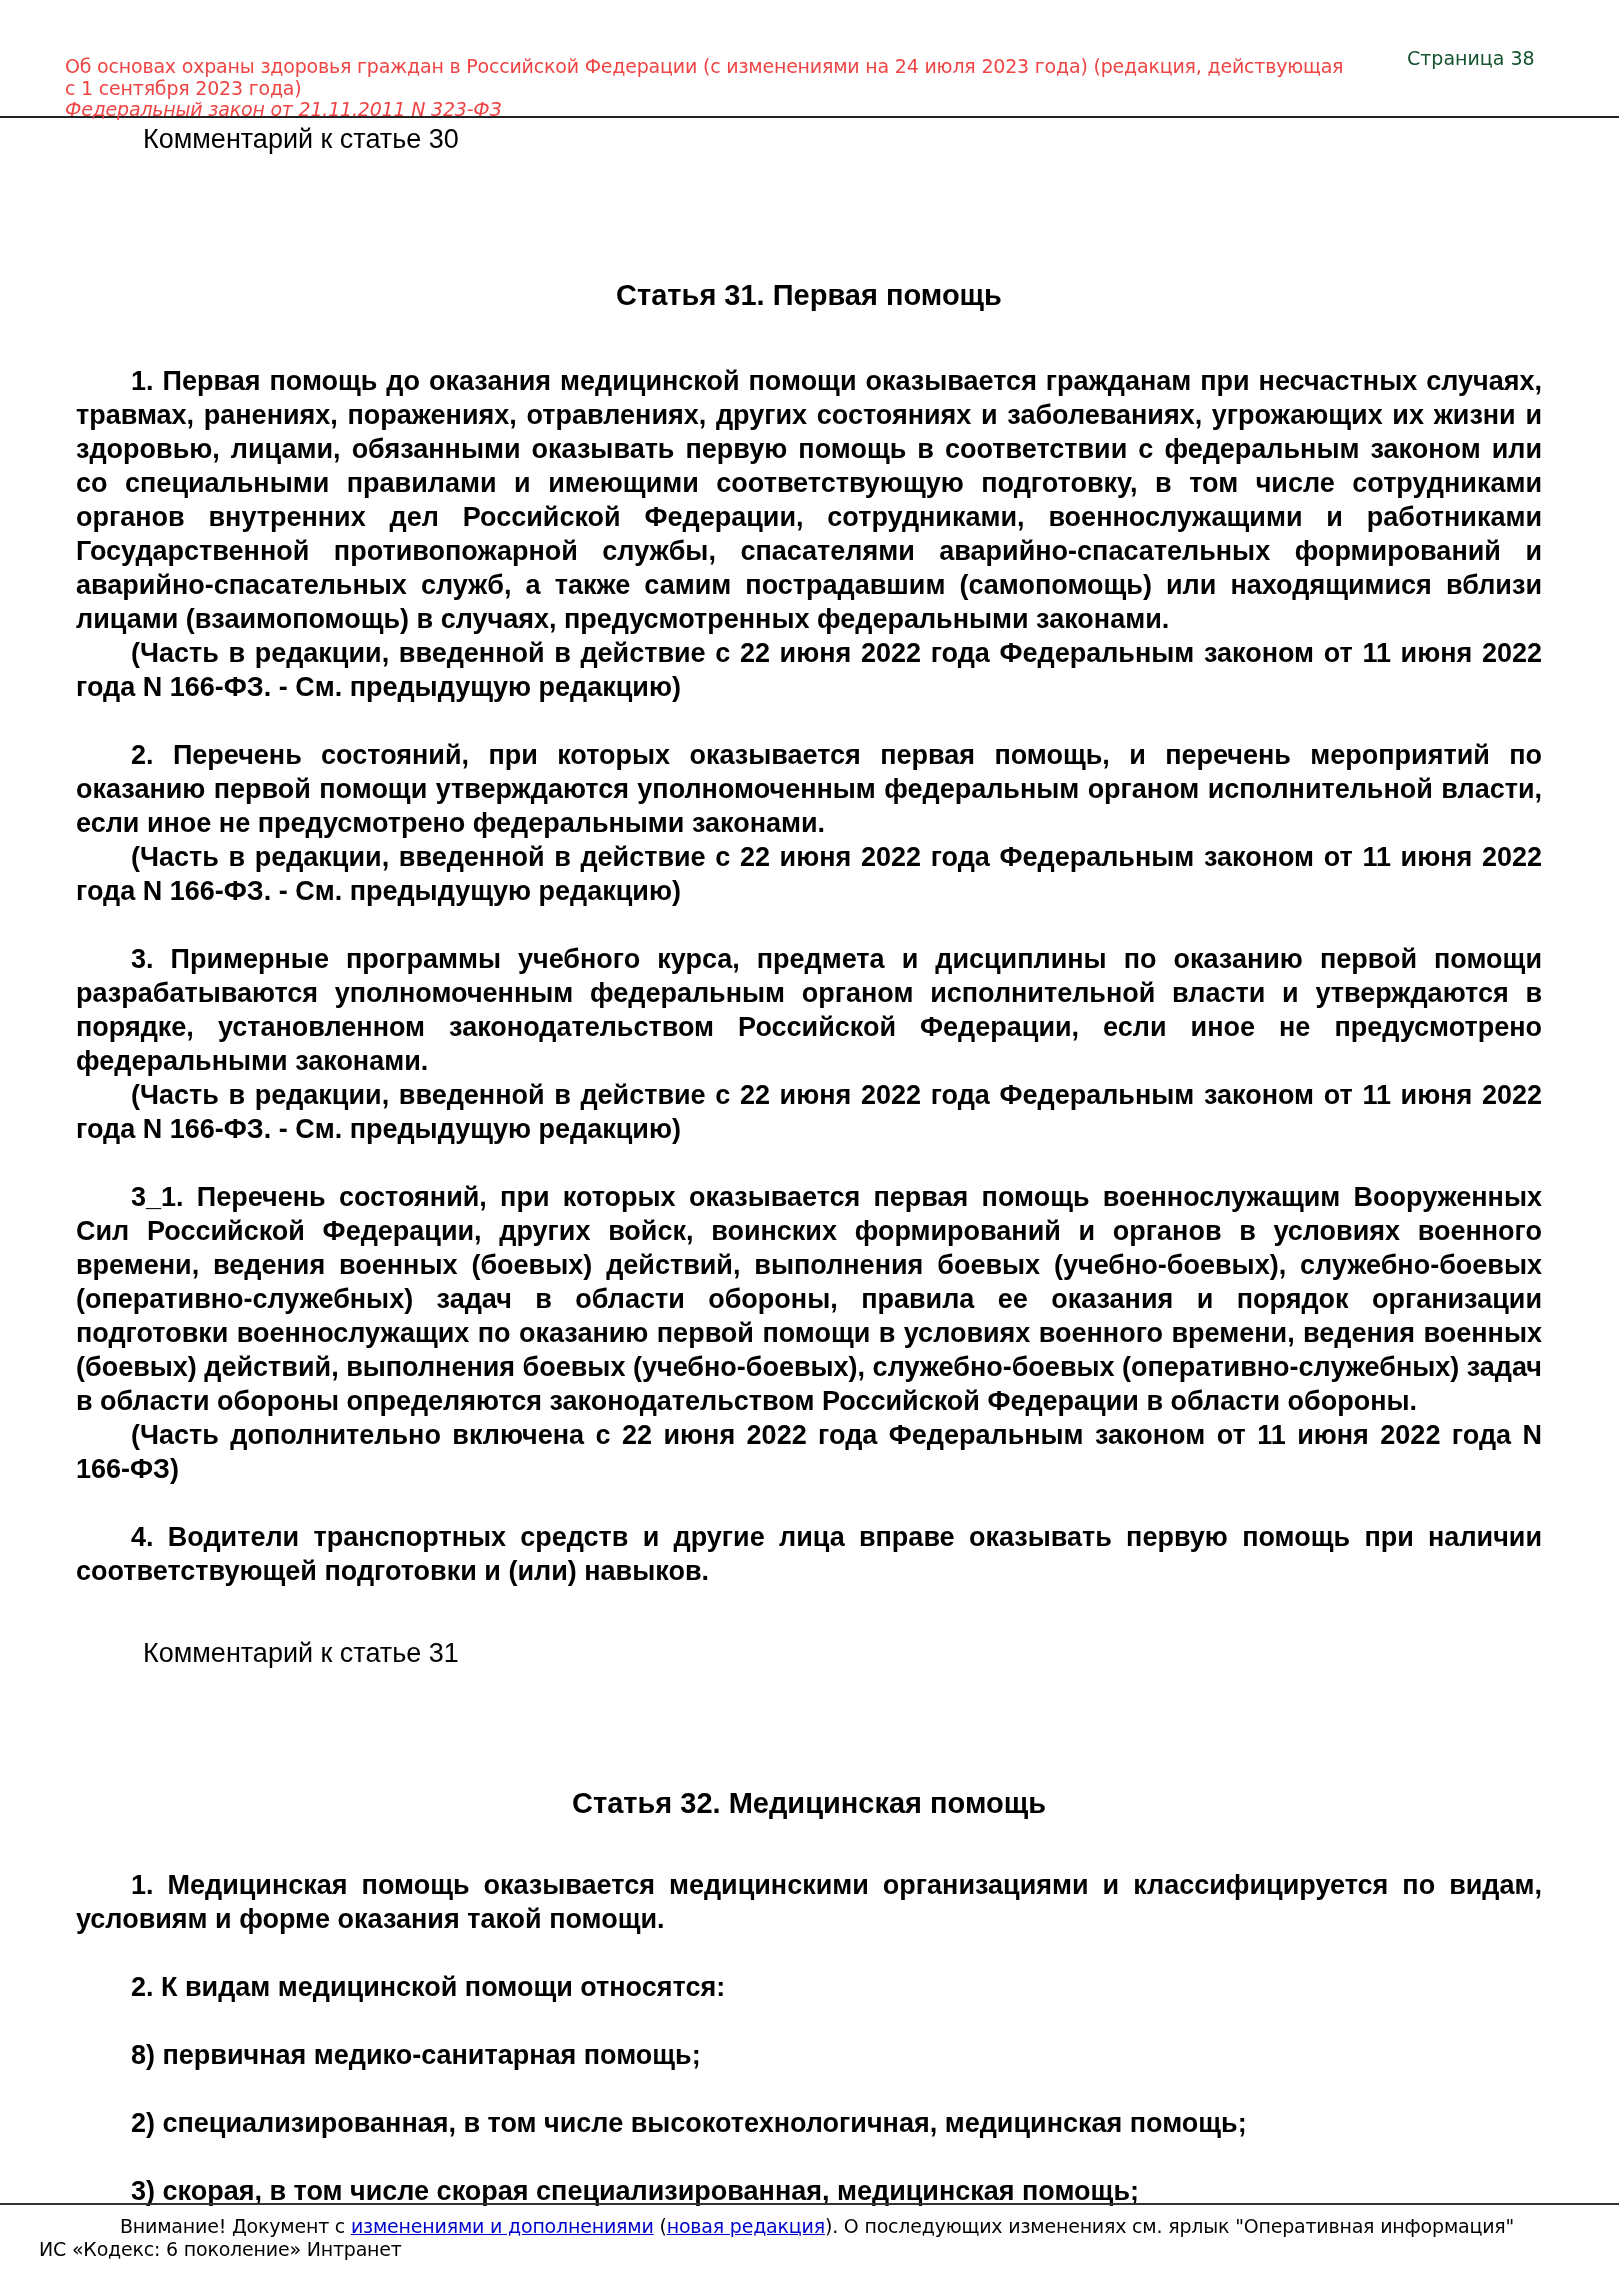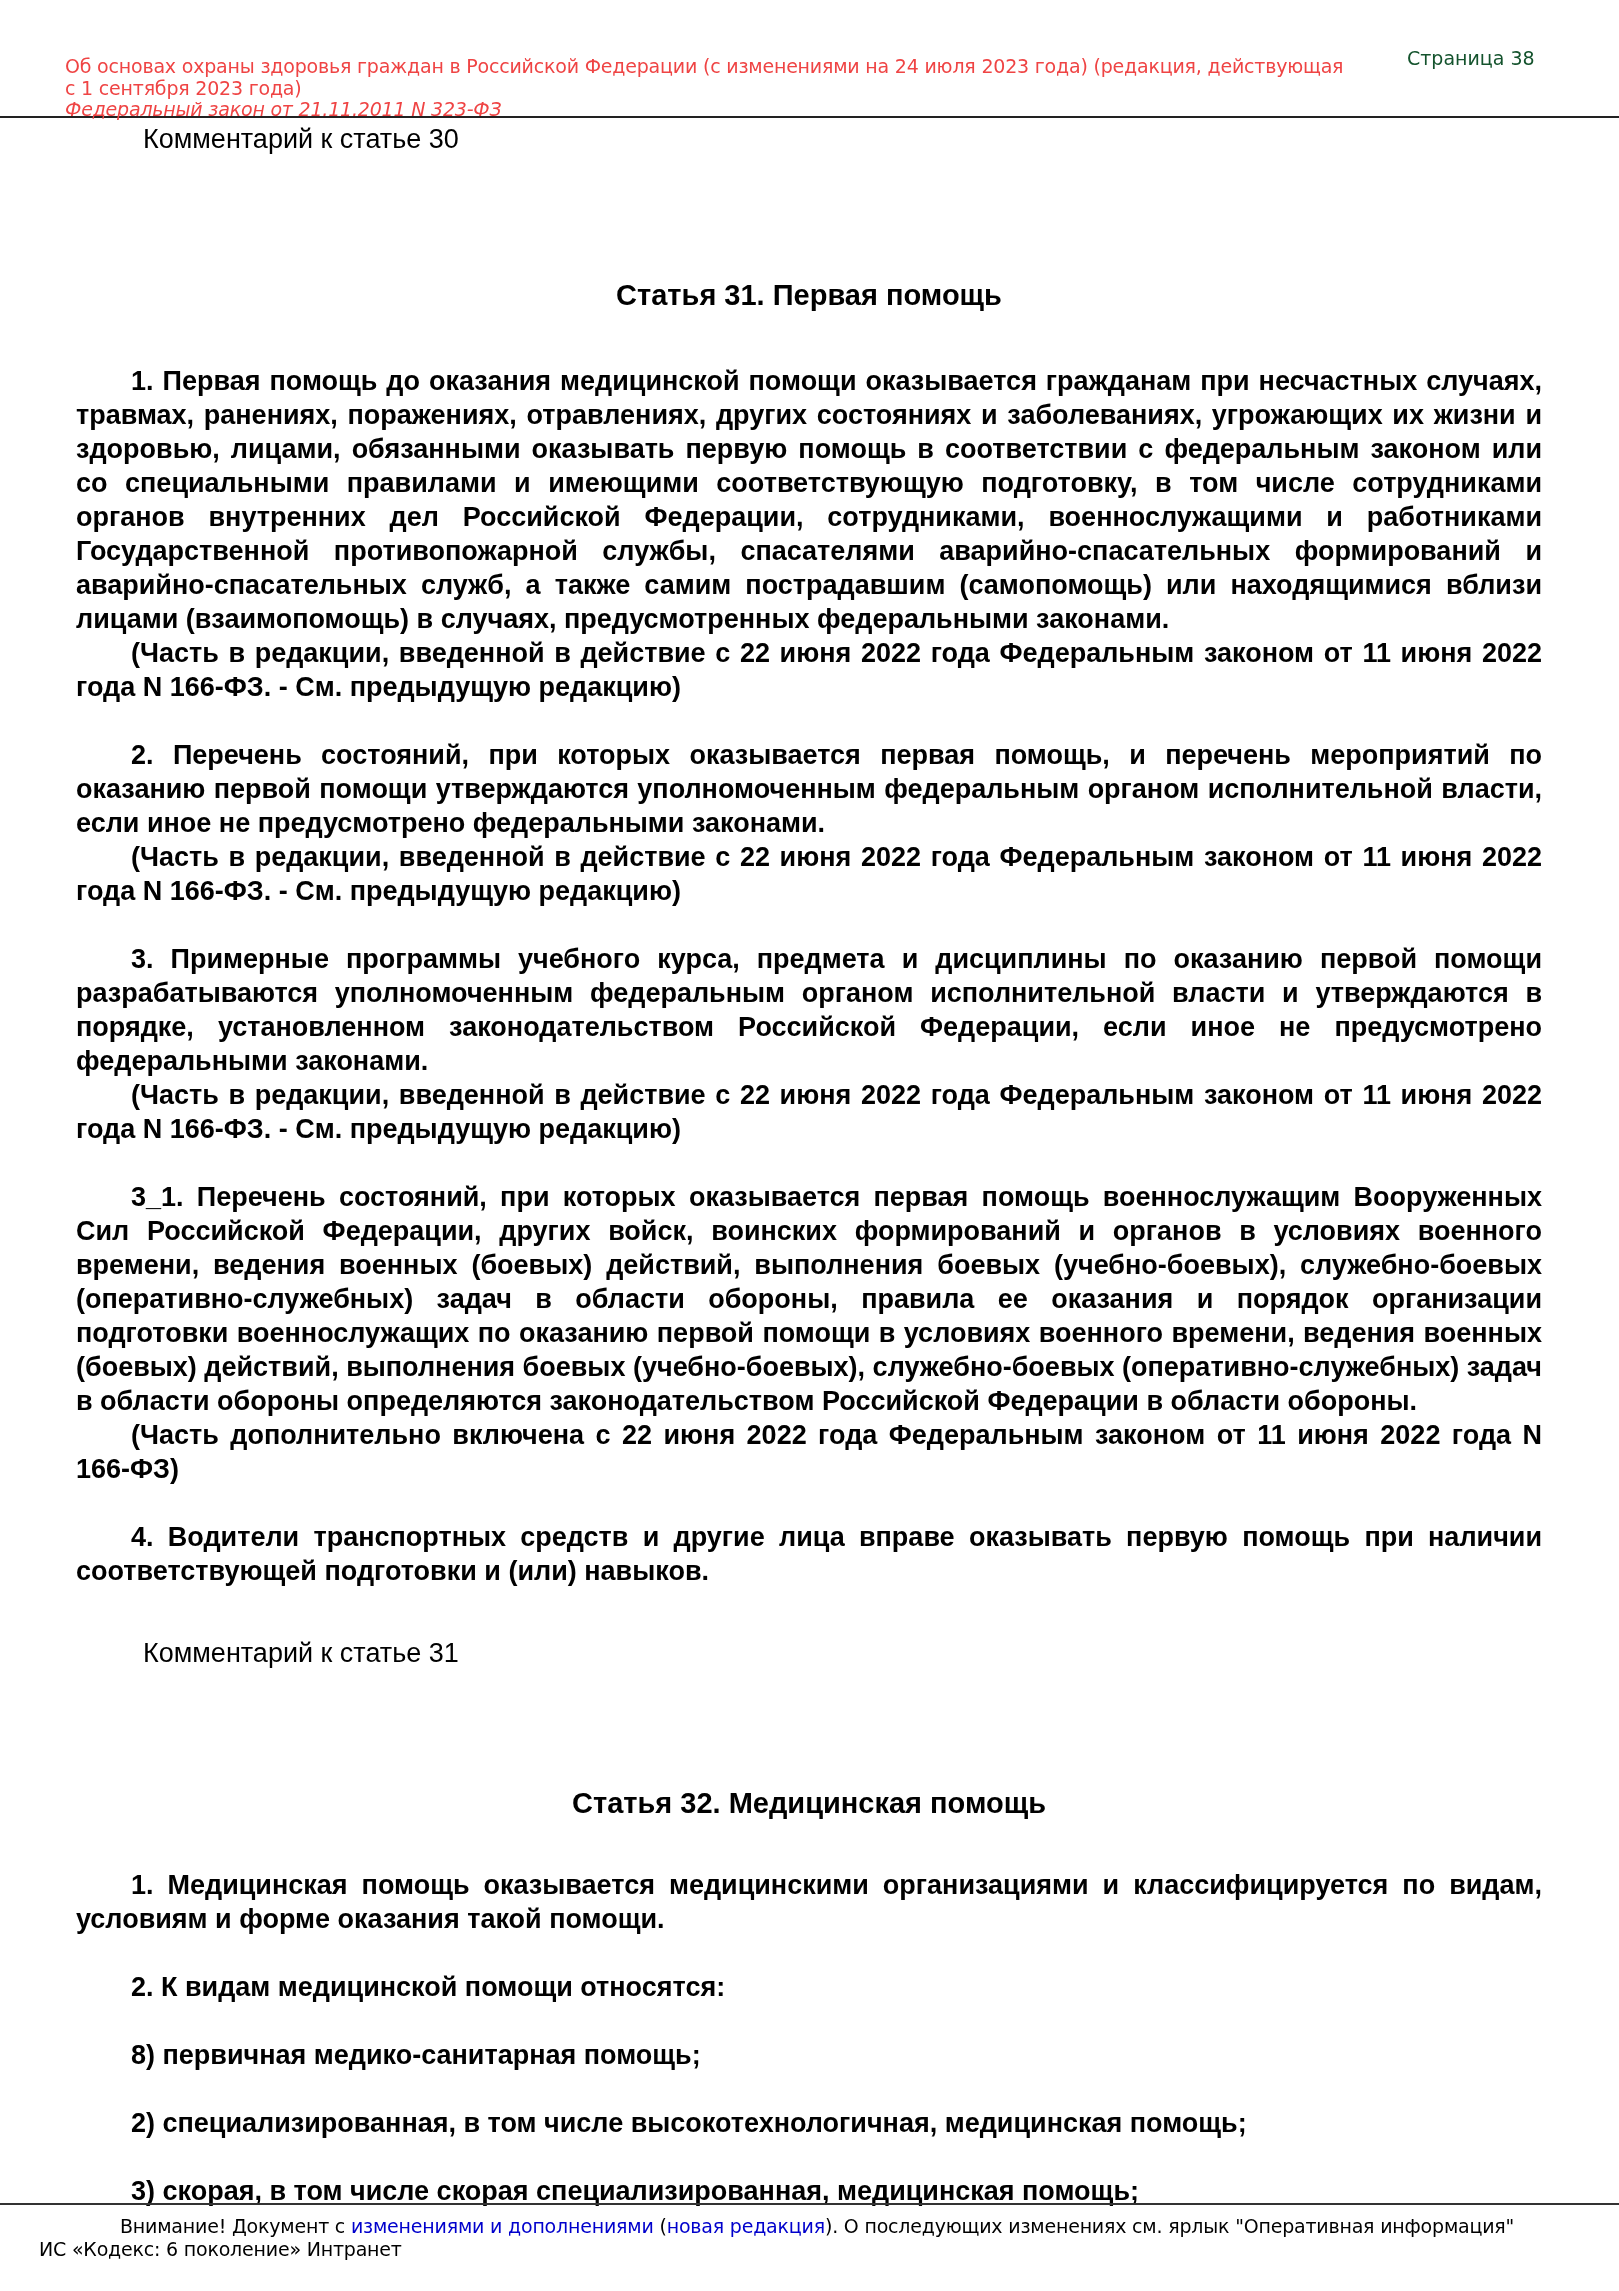--- a/index.html
+++ b/index.html
@@ -10,21 +10,21 @@
   .hdr-law { display: block; font-style: italic; }
   .hdr-page { position: absolute; left: 1407px; top: 31px; font-family: "DejaVu Sans", sans-serif; font-size: 19px; line-height: 21.6px; color: #14532d; margin-top: 17px; }
   .doc { position: absolute; left: 76px; top: 116px; width: 1466px; font-family: "Liberation Sans", sans-serif; font-size: 27px; line-height: 34px; }
   .doc p { margin: 0; text-align: justify; text-indent: 55px; font-weight: bold; }
   .doc p.plain { text-align: left; }
   .comment { margin: 12px; padding-left: 55px; line-height: 39px; height: 39px; }
   .h2 { font-weight: bold; font-size: 29px; text-align: center; margin: 13px; }
   .gap-s { height: 34px; }
   .ftr { position: absolute; left: 0; top: 2203px; width: 1619px; border-top: 2px solid #333; }
   .ftr-notice { position: absolute; left: 120px; top: 9.8px; font-family: "DejaVu Sans", sans-serif; font-size: 19px; line-height: 23.5px; white-space: nowrap; letter-spacing: -0.2px; }
-  .ftr-notice a { color: #0000cc; }
+  .ftr-notice a { color: #0000cc; text-decoration: underline; }
   .ftr-sys { position: absolute; left: 39px; top: 33px; font-family: "DejaVu Sans", sans-serif; font-size: 19px; line-height: 23.5px; white-space: nowrap; letter-spacing: -0.2px; }
 </style>
 </head>
 <body>
 
 <div class="hdr">
   <div class="hdr-title">
     <span class="l1">Об основах охраны здоровья граждан в Российской Федерации (с изменениями на 24 июля 2023 года) (редакция, действующая</span>
     <span class="l1">с 1 сентября 2023 года)</span>
     <span class="hdr-law">Федеральный закон от 21.11.2011 N 323-ФЗ</span>

